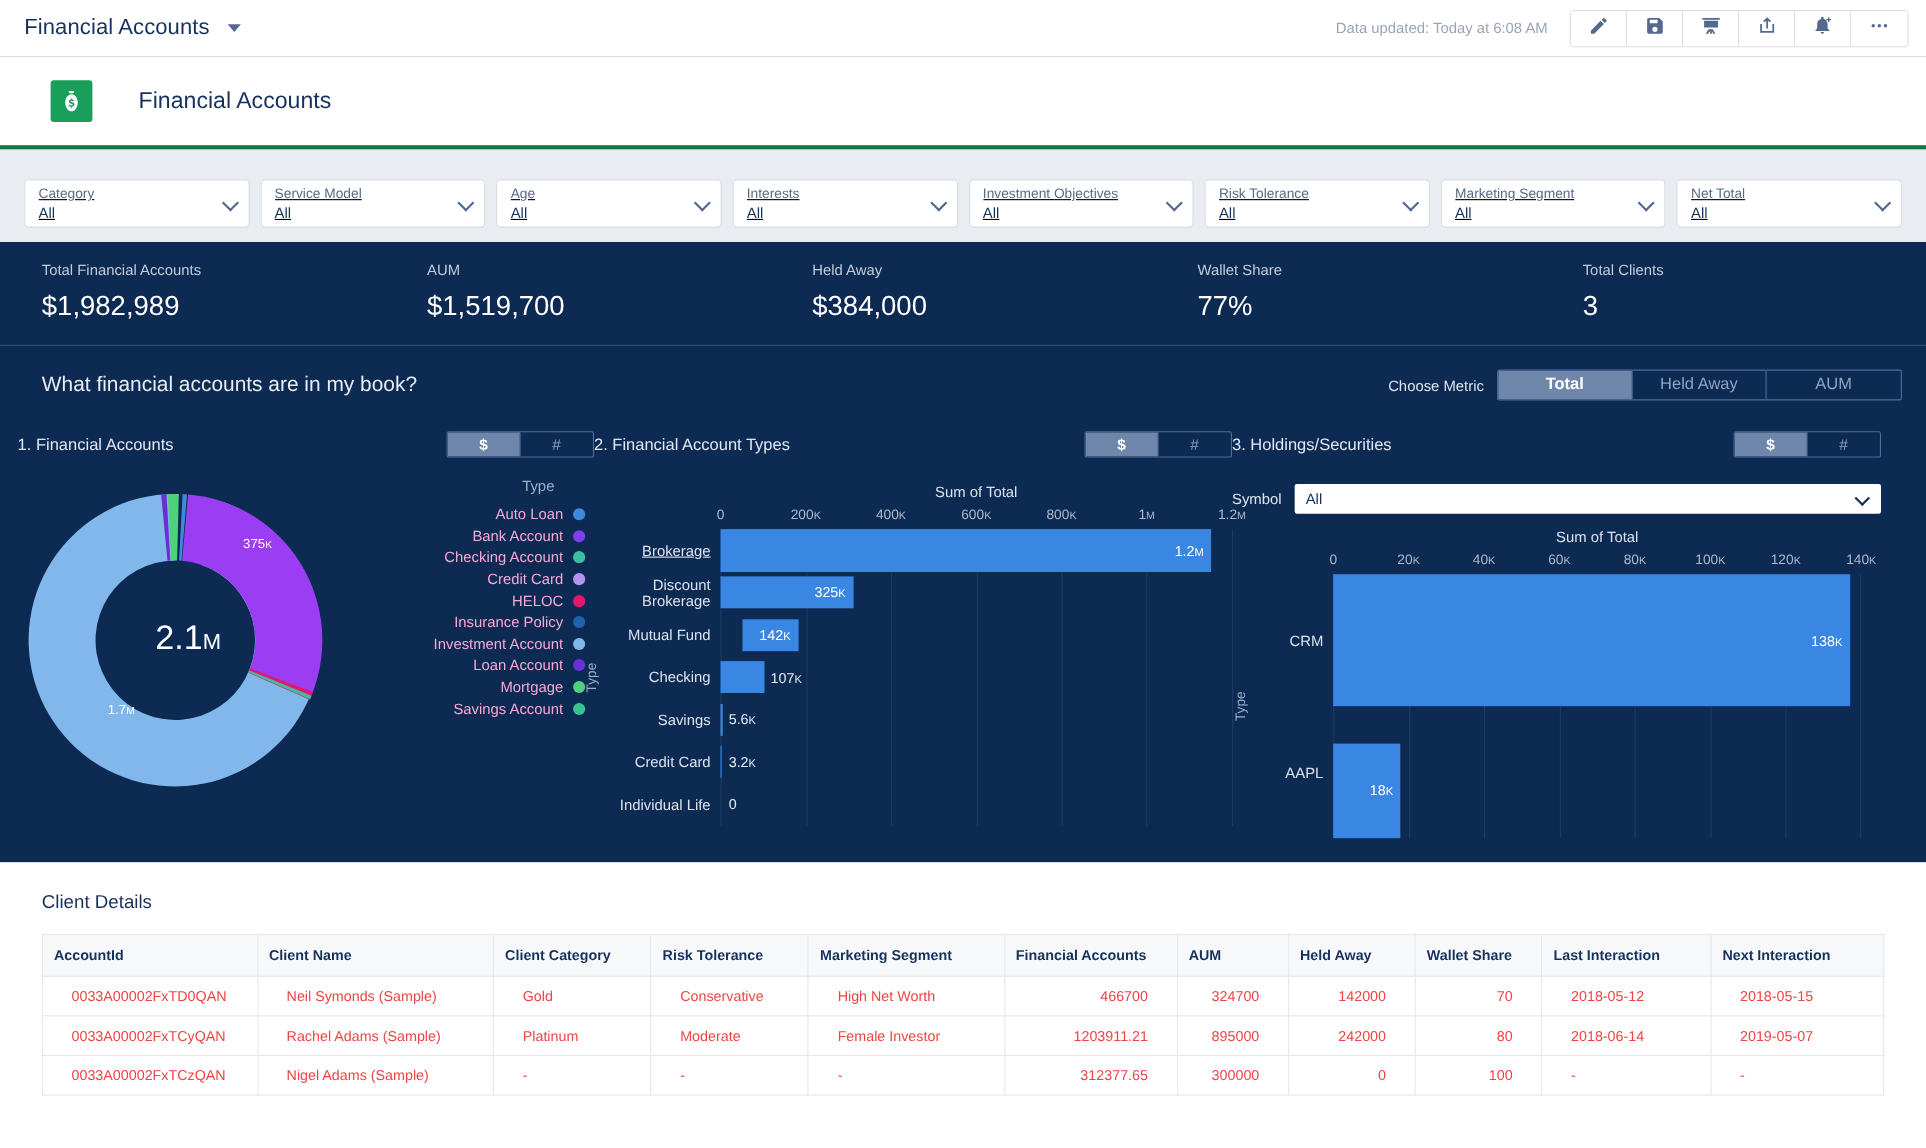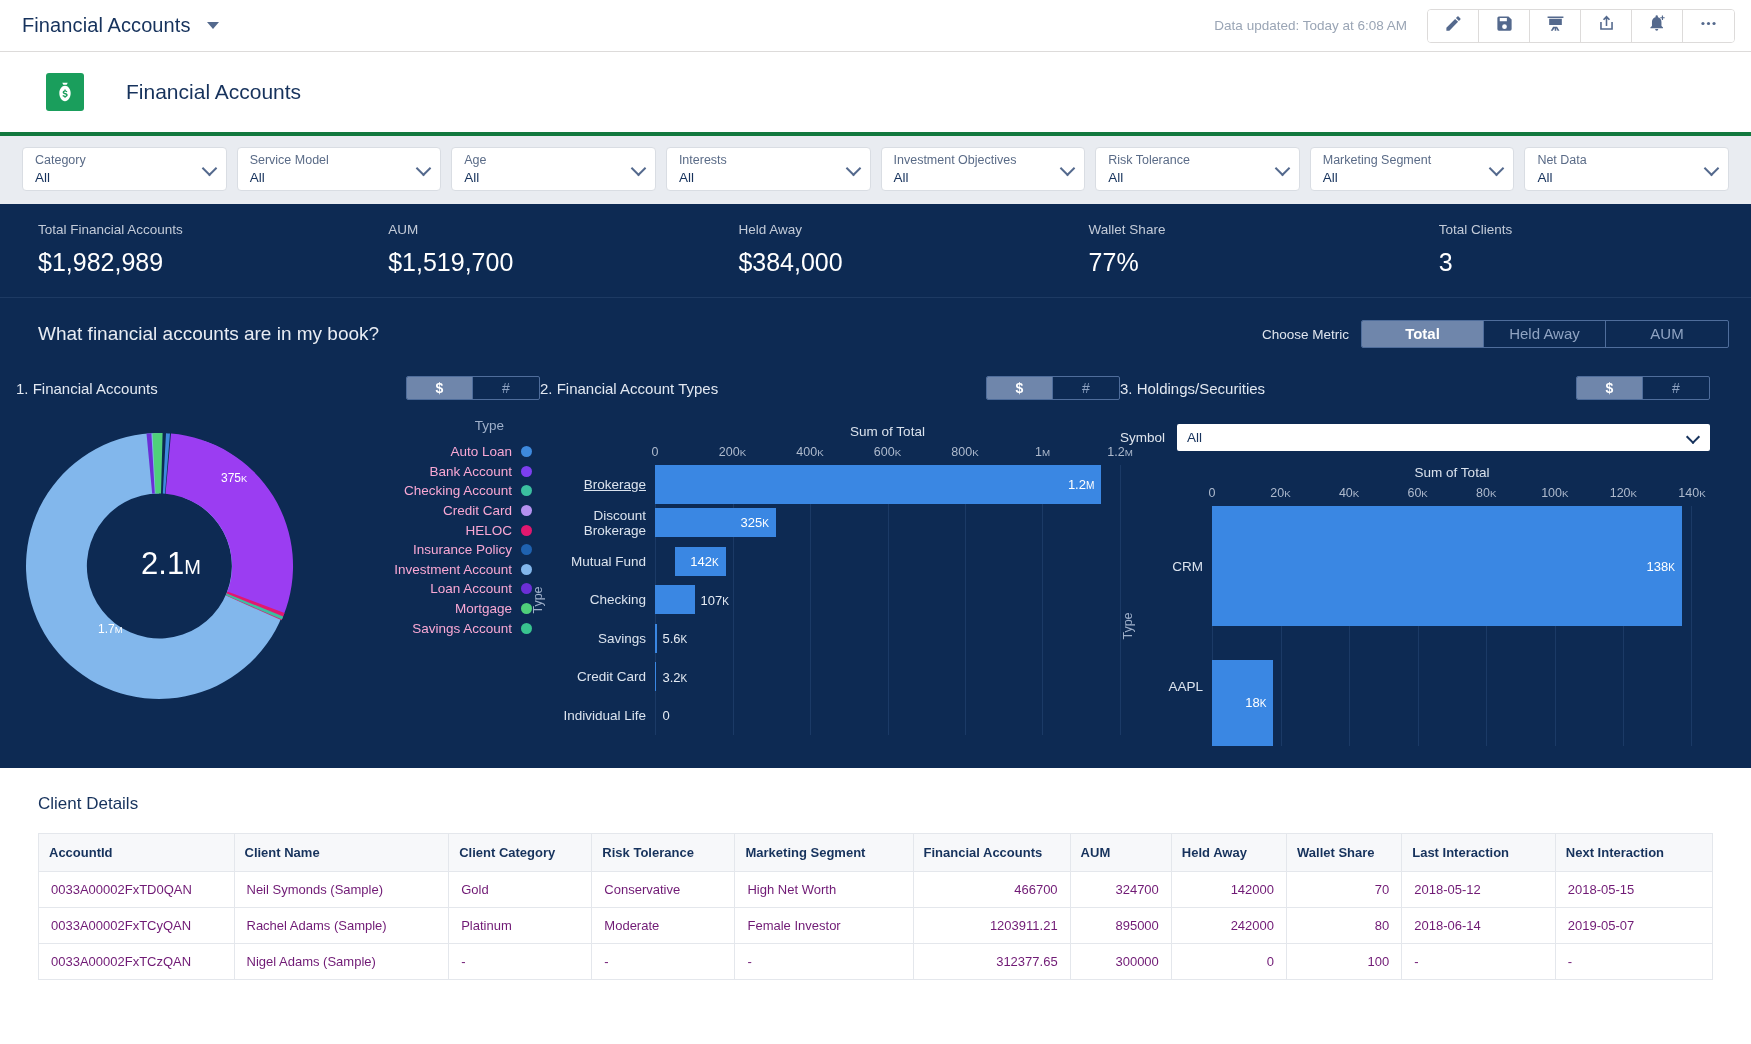--- a/index.html
+++ b/index.html
@@ -63,22 +63,22 @@
     display: flex; align-items: center; justify-content: center;
     flex: none;
   }
   .dash-title {
     margin-left: 42px; font-size: 21px; color: #16325c; font-weight: 400;
   }
 
   
   .filterbar {
     background: #e9ecf1;
-    padding: 11px 22px 13px 22px;
-    display: flex; gap: 10px;
+    padding: 27px 22px 13px 22px;
+    display: flex; gap: 10px; text-decoration: underline;
   }
   .filter {
     flex: 1;
     background: #fff;
     border: 1px solid #d9dde3;
     border-radius: 4px;
     height: 44px;
     padding: 5px 10px 0 12px;
     position: relative;
     cursor: pointer;
@@ -251,22 +251,22 @@
   .details-title { font-size: 17px; color: #16325c; margin-bottom: 19px; }
   table { border-collapse: collapse; width: 100%; table-layout: fixed; }
   thead th {
     background: #f7f8fa;
     border: 1px solid #e4e7ec;
     font-size: 13px; color: #16325c; font-weight: bold;
     text-align: left; padding: 11px 10px; height: 38px;
   }
   tbody td {
     border: 1px solid #e4e7ec;
-    font-size: 13px; color: #701a75;
-    padding: 10px 12px; height: 35px;
+    font-size: 13px; color: #ef4444;
+    padding: 10px 26px; height: 35px;
     white-space: nowrap; overflow: hidden; text-overflow: ellipsis;
   }
   td.num, th.num { text-align: right; }
 </style>
 </head>
 <body>
 
 <div class="topbar">
   <div class="topbar-title">Financial Accounts</div>
   <div class="caret-down"></div>
@@ -360,21 +360,21 @@
     <div class="filter-label">Risk Tolerance</div>
     <div class="filter-value">All</div>
     <div class="filter-chev"></div>
   </div>
   <div class="filter">
     <div class="filter-label">Marketing Segment</div>
     <div class="filter-value">All</div>
     <div class="filter-chev"></div>
   </div>
   <div class="filter">
-    <div class="filter-label">Net Data</div>
+    <div class="filter-label">Net Total</div>
     <div class="filter-value">All</div>
     <div class="filter-chev"></div>
   </div>
 </div>
 
 <div class="kpi-strip">
   <div class="kpi">
     <div class="kpi-label">Total Financial Accounts</div>
     <div class="kpi-value">$1,982,989</div>
   </div>

